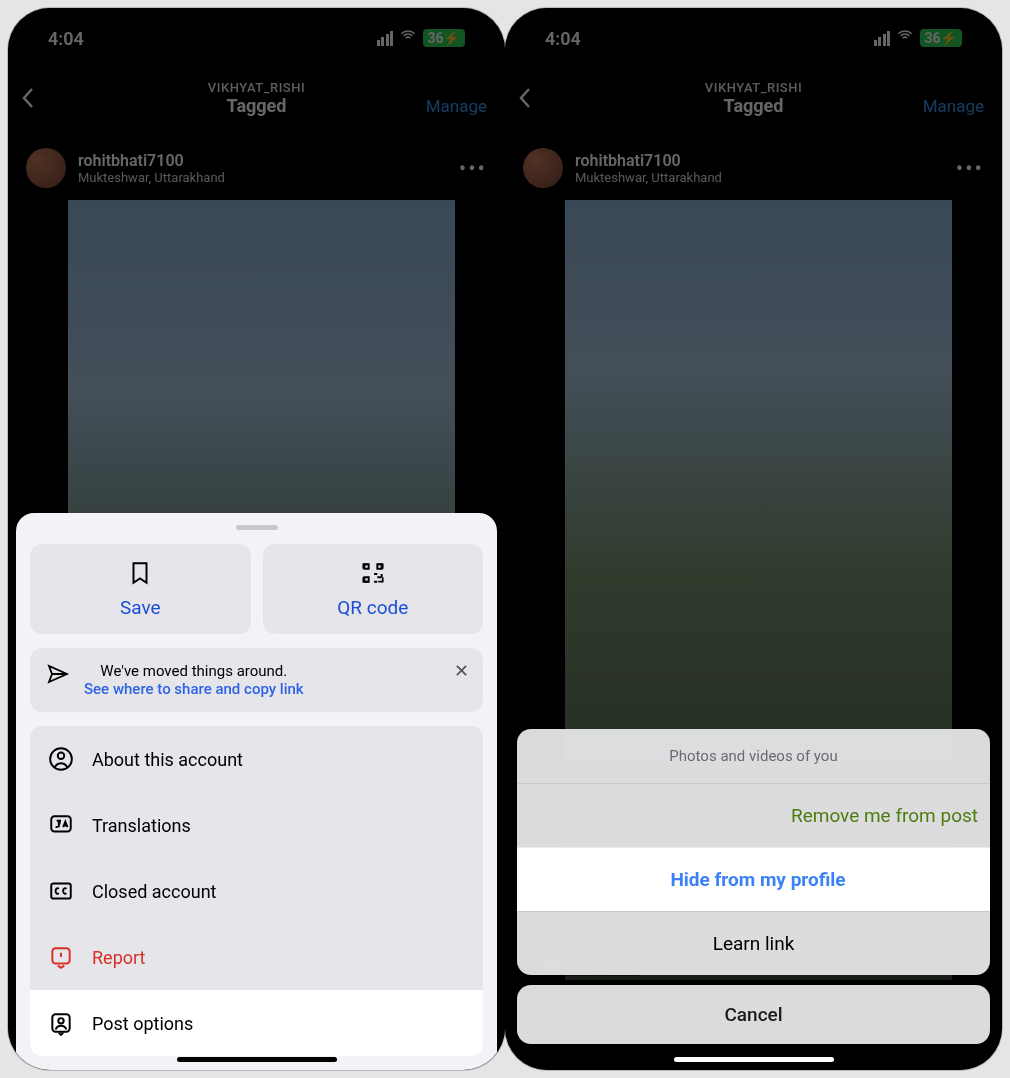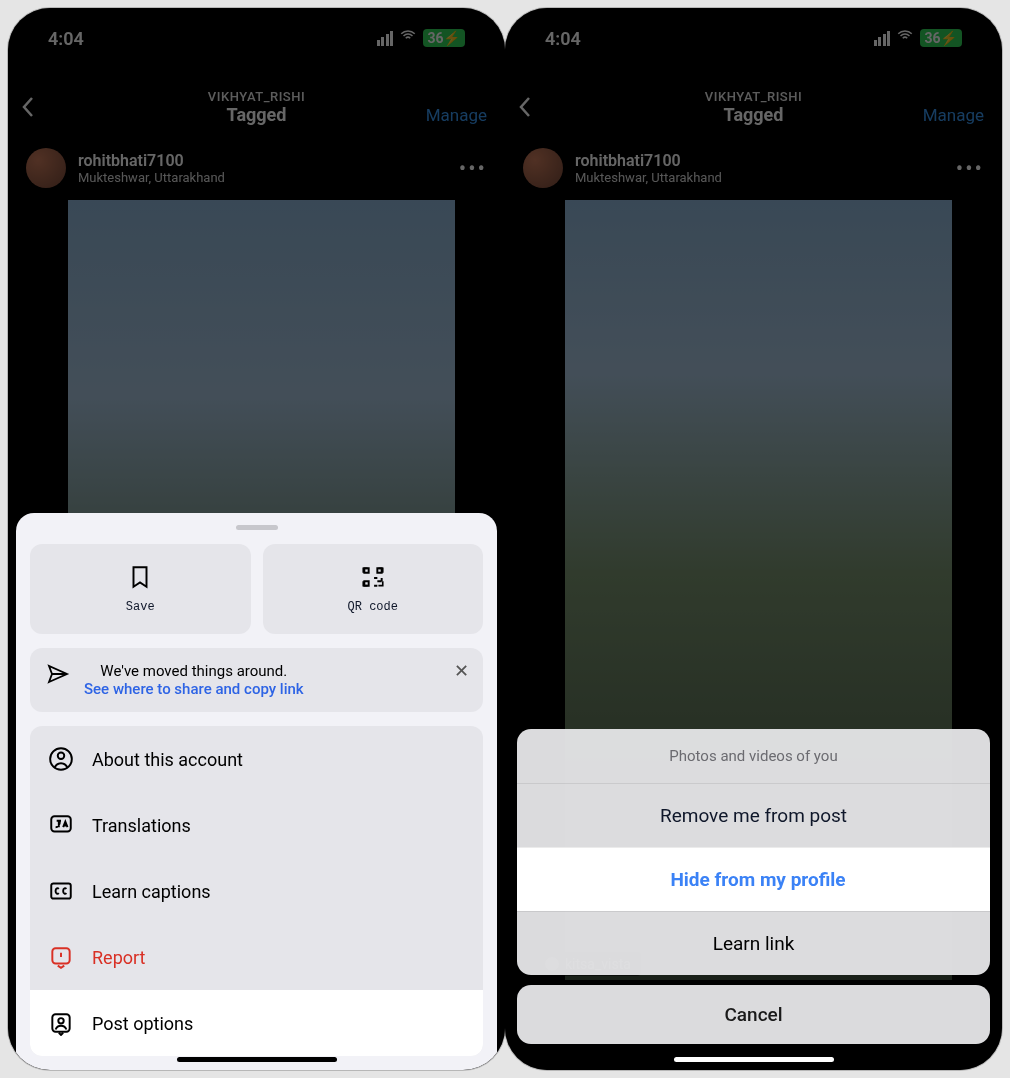--- a/index.html
+++ b/index.html
@@ -52,21 +52,21 @@
     color: #fff;
     font-size: 14px;
     font-weight: 700;
     padding: 1px 4px;
     border-radius: 4px;
     display: inline-flex;
     align-items: center;
   }
   .nav-header {
     position: absolute;
-    top: 81px; left: 0; right: 0;
+    top: 72px; left: 0; right: 0;
     display: flex;
     align-items: center;
     justify-content: center;
     padding: 0 16px;
     z-index: 2;
   }
   .nav-back {
     position: absolute; left: 12px; top: 6px;
     color: #fff; font-size: 24px;
   }
@@ -118,23 +118,22 @@
   .tile-row {
     display: flex; gap: 12px; padding: 0 14px;
   }
   .tile {
     flex: 1;
     background: #e5e5ea;
     border-radius: 12px;
     height: 90px;
     display: flex; flex-direction: column; align-items: center; justify-content: center;
     gap: 10px;
-    font-size: 12px;
-    color: #0f172a;
-    font-family: Liberation Mono, monospace;
+    font-size: 19px;
+    color: #1d4ed8;
   }
   .notice {
     margin: 14px 14px 0;
     background: #e5e5ea;
     border-radius: 12px;
     padding: 14px 16px;
     display: flex; align-items: flex-start; gap: 14px;
     position: relative;
     font-size: 15px;
     text-align: center;
@@ -177,21 +176,21 @@
     margin-bottom: 10px;
   }
   .alert-row {
     text-align: center;
     padding: 20px 12px;
     font-size: 19px;
     border-top: 1px solid rgba(0,0,0,0.08);
   }
   .alert-row:first-child { border-top: none; }
   .alert-row.header { font-size: 15px; color: #6b6b70; padding: 18px 12px; }
-  .alert-row.danger { color: #0f172a; }
+  .alert-row.danger { color: #4d7c0f; text-align: right; }
   .alert-row.highlight { background: #ffffff; color: #3b82f6; font-weight: 700; padding-left: 21px; }
   .alert-cancel {
     background: rgba(228,228,230,0.96);
     border-radius: 14px;
     text-align: center;
     padding: 18px;
     font-size: 19px;
     color: #1a1a1a;
     font-weight: 500;
   }
@@ -298,21 +297,21 @@
             <rect x="3" y="4" width="18" height="14" rx="3"></rect>
             <path d="M8 8h4M10 8v6M7 14c2 0 4-2 4-6M14 14l2-5 2 5M14.5 12.5h3"></path>
           </svg>
         <span>Translations</span>
       </div>
       <div class="menu-item">
         <svg viewBox="0 0 24 24" fill="none" stroke="#000" stroke-width="1.8">
             <rect x="3" y="5" width="18" height="14" rx="2"></rect>
             <path d="M10 10c-1-1-3-1-3 2s2 3 3 2M17 10c-1-1-3-1-3 2s2 3 3 2"></path>
           </svg>
-        <span>Learn captions</span>
+        <span>Closed account</span>
       </div>
       <div class="menu-item danger">
         <svg viewBox="0 0 24 24" fill="none" stroke="#d93025" stroke-width="1.8">
             <rect x="4" y="4" width="16" height="14" rx="3"></rect>
             <path d="M12 8v4M12 15h0M9 20l3 2 3-2"></path>
           </svg>
         <span>Report</span>
       </div>
       <div class="menu-item highlight">
         <svg viewBox="0 0 24 24" fill="none" stroke="#000" stroke-width="1.8">

